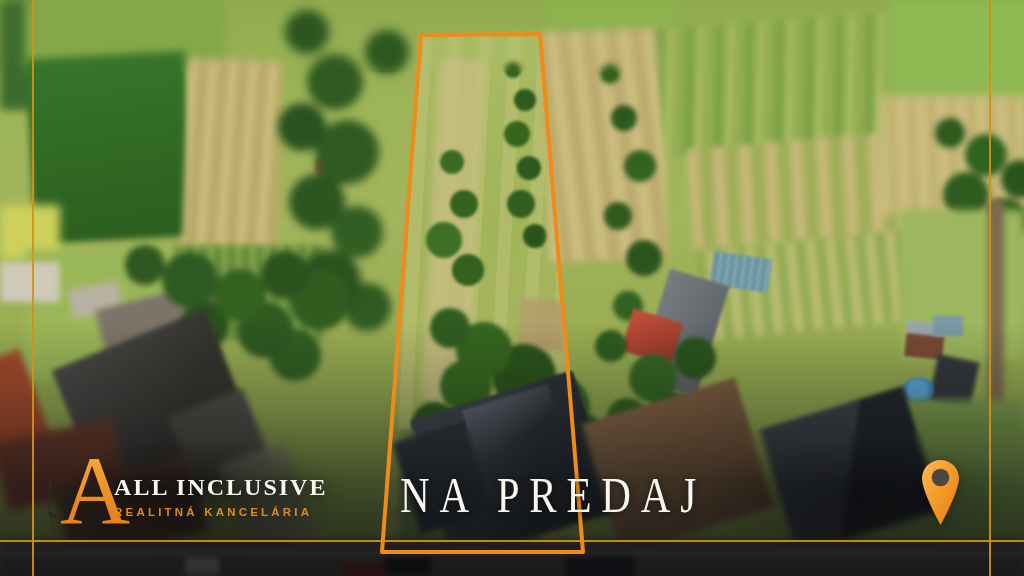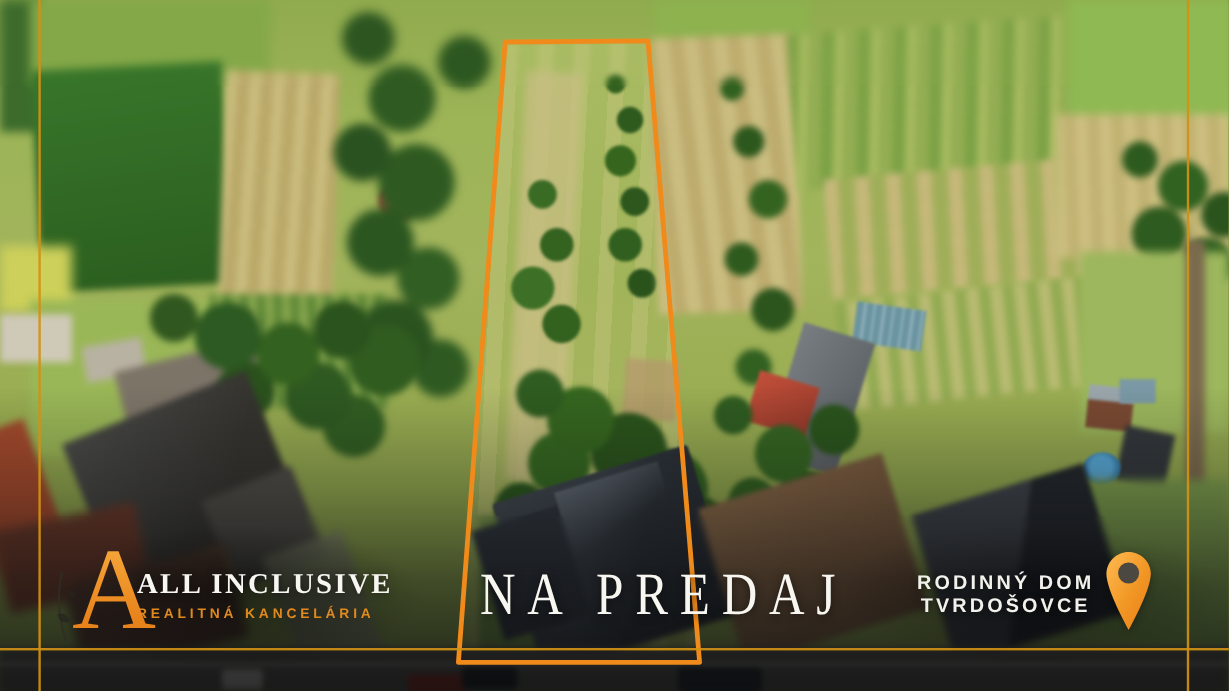--- a/index.html
+++ b/index.html
@@ -138,24 +138,20 @@
         <path d="M12 18 q6 -1 7 5 q-6 2 -7 -5Z" fill="#262420" opacity=".6"></path>
       </svg>A</span>
     <div class="logo-col">
       <div class="logo-name">ALL INCLUSIVE</div>
       <div class="logo-sub">REALITNÁ KANCELÁRIA</div>
     </div>
   </div>
 
   <div class="sale-title">NA PREDAJ</div>
 
-  <div class="prop-info">
-    <div>RODINNÝ DOM</div>
-    <div>TVRDOŠOVCE</div>
-  </div>
   <svg class="pin" width="39" height="67" viewBox="0 0 39 67">
     <defs>
       <linearGradient id="pingrad" x1="0" y1="0" x2="1" y2="1">
         <stop offset="0" stop-color="#FFBA52"></stop>
         <stop offset=".5" stop-color="#F29A28"></stop>
         <stop offset="1" stop-color="#E97A14"></stop>
       </linearGradient>
     </defs>
     <path d="M19.5 1 C9.3 1 1 9.2 1 19.3 C1 33 19.5 66 19.5 66 C19.5 66 38 33 38 19.3 C38 9.2 29.7 1 19.5 1 Z" fill="url(#pingrad)"></path>
     <circle cx="19.5" cy="18.5" r="8.8" fill="#4b4741"></circle>

